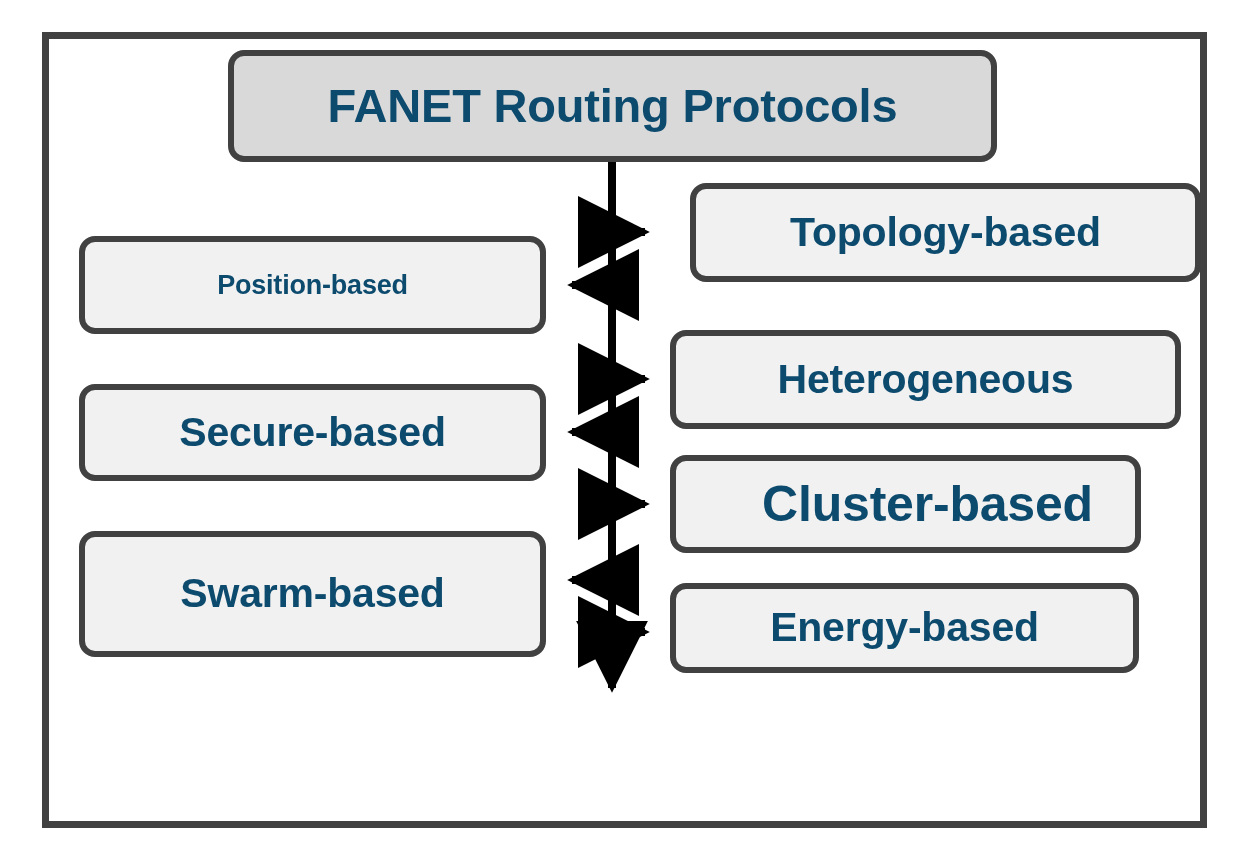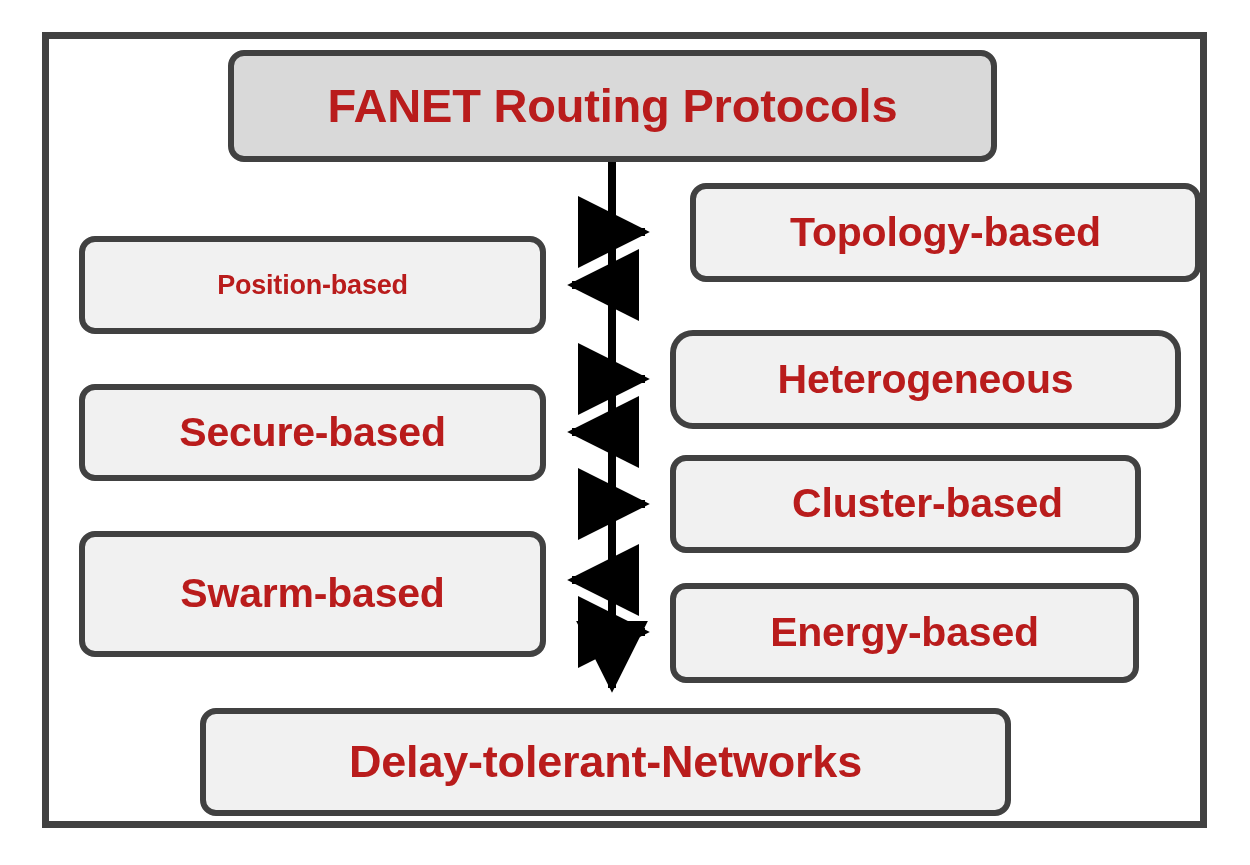--- a/index.html
+++ b/index.html
@@ -42,39 +42,39 @@
   
   .node {
     position: absolute;
     box-sizing: border-box;
     border: 6px solid #414141;
     border-radius: 16px;
     background: #f1f1f1;
     display: flex;
     align-items: center;
     justify-content: center;
-    color: #b91c1c;
+    color: #0c4a6e;
     font-weight: bold;
     letter-spacing: -0.2px;
     text-align: center;
     line-height: 1.05;
     user-select: none;
   }
   .node.root {
     background: #d9d9d9;
   }
   
   #node-root      { left: 228px; top: 50px;  width: 769px; height: 112px; font-size: 47px; }
   #node-topology  { left: 670px; top: 183px; width: 511px; height: 99px;  font-size: 41px; margin-left: 20px; }
   #node-position  { left: 79px;  top: 236px; width: 467px; height: 98px;  font-size: 27px; }
-  #node-hetero    { left: 670px; top: 330px; width: 511px; height: 99px;  font-size: 41px; border-radius: 23px; }
+  #node-hetero    { left: 670px; top: 330px; width: 511px; height: 99px;  font-size: 41px; }
   #node-secure    { left: 79px;  top: 384px; width: 467px; height: 97px;  font-size: 41px; }
-  #node-cluster   { left: 670px; top: 455px; width: 471px; height: 98px;  font-size: 41px; padding-left: 44px; }
+  #node-cluster   { left: 670px; top: 455px; width: 471px; height: 98px;  font-size: 50px; padding-left: 44px; }
   #node-swarm     { left: 79px;  top: 531px; width: 467px; height: 126px;  font-size: 41px; }
-  #node-energy    { left: 670px; top: 583px; width: 469px; height: 100px;  font-size: 41px; }
+  #node-energy    { left: 670px; top: 583px; width: 469px; height: 90px;  font-size: 41px; }
   #node-delay     { left: 200px; top: 708px; width: 811px; height: 108px; font-size: 45px; }
 
   .node-label {
     display: block;
     padding: 0 8px;
     white-space: nowrap;
   }
 </style>
 </head>
 <body>
@@ -133,17 +133,14 @@
   </div>
 
   <div class="node" id="node-swarm">
     <span class="node-label">Swarm-based</span>
   </div>
 
   <div class="node" id="node-energy">
     <span class="node-label">Energy-based</span>
   </div>
 
-  <div class="node" id="node-delay">
-    <span class="node-label">Delay-tolerant-Networks</span>
-  </div>
 
 </div>
 
 </body></html>

